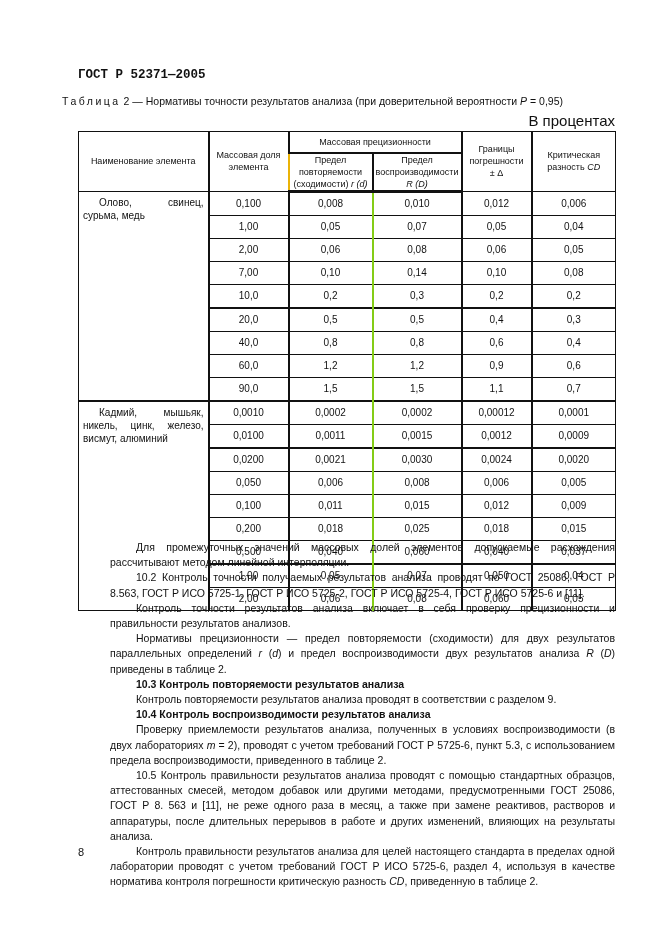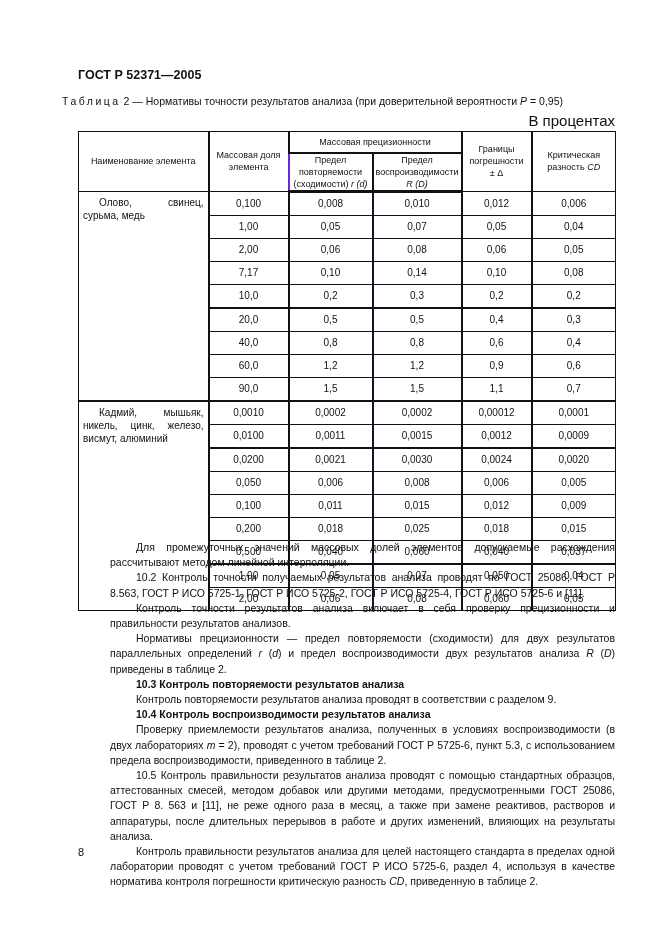--- a/index.html
+++ b/index.html
@@ -1,33 +1,33 @@
 <!DOCTYPE html>
 <html><head>
 <meta charset="utf-8">
 <style>
   html, body { margin:0; padding:0; background:#fff; }
   body { width:661px; height:936px; position:relative; font-family:"Liberation Sans", sans-serif; color:#111; overflow:hidden; }
-  .doc-code { position:absolute; left:78px; top:68px; font-weight:bold; font-size:12.5px; }
+  .doc-code { position:absolute; left:78px; top:68px; font-weight:bold; font-size:12.5px;font-family:Liberation Mono, monospace; }
   .caption { position:absolute; left:62px; top:95px; font-size:10.5px; white-space:nowrap; }
   .caption .spaced { letter-spacing:2.5px; }
   .units { position:absolute; right:46px; top:112px; font-size:15px; }
   table.t { position:absolute; left:78px; top:131px; width:537px; border-collapse:collapse; font-size:10px; table-layout:fixed; }
   table.t td, table.t th { border:1px solid #111; text-align:center; padding:0 2px; font-weight:normal; }
   table.t th { font-size:9px; line-height:12px; }
   table.t thead tr:last-child th { border-bottom:3px solid #111; }
   table.t thead th { border-width:1px; }
   table.t td.name { text-align:justify; vertical-align:top; padding:4px 4px 0 4px; line-height:13px; font-size:10px;margin-left:45px; }
   table.t td.name span.indent { display:inline-block; width:16px; }
   table.t tr.data td { height:22px; }
   table.t tbody.g2 tr:first-child td { border-top:2px solid #111; }
   table.t tr.thick-top td.v { border-top:2px solid #111; }
   table.t td.c2 { border-left:2px solid #111; }
   table.t td.c3 { border-left:2px solid #111; }
-  table.t td.c4 { border-left:2px solid #0f172a;margin-left:20px; }
+  table.t td.c4 { border-left:2px solid #84cc16;margin-left:20px; }
   table.t td.c5 { border-left:2px solid #111; }
   table.t td.c6 { border-left:2px solid #111; }
   .body-text { position:absolute; left:78px; top:540px; width:537px; font-size:10.5px; line-height:15.2px; text-align:justify; }
   .body-text p { margin:0; text-indent:26px;padding-left:32px; }
   .body-text p.h { font-weight:bold; }
   .pagenum { position:absolute; left:78px; top:846px; font-size:11px; }
   i { font-style:italic; }
 </style>
 </head>
 <body>
@@ -56,21 +56,21 @@
       <th colspan="2" style="border-left:2px solid #111;border-bottom:2px solid #111">Массовая прецизионности</th>
       <th rowspan="2" style="border-left:2px solid #111">
         <span>Границы погрешности</span><br>
         <span>± Δ</span>
       </th>
       <th rowspan="2" style="border-left:2px solid #111">
         <span>Критическая разность</span> <i>CD</i>
       </th>
     </tr>
     <tr style="height:35px">
-      <th style="border-left:2px solid #6d28d9">
+      <th style="border-left:2px solid #eab308">
         <span>Предел повторяемости (сходимости)</span> <i>r (d)</i>
       </th>
       <th style="border-left:2px solid #111">
         <span>Предел воспроизводимости</span><br>
         <i>R (D)</i>
       </th>
     </tr>
   </thead>
   <tbody class="g1">
     <tr class="data">
@@ -89,21 +89,21 @@
         <td class="v c6">0,04</td>
       </tr>
     <tr class="data">
         <td class="v c2">2,00</td>
         <td class="v c3">0,06</td>
         <td class="v c4">0,08</td>
         <td class="v c5">0,06</td>
         <td class="v c6">0,05</td>
       </tr>
     <tr class="data">
-        <td class="v c2">7,17</td>
+        <td class="v c2">7,00</td>
         <td class="v c3">0,10</td>
         <td class="v c4">0,14</td>
         <td class="v c5">0,10</td>
         <td class="v c6">0,08</td>
       </tr>
     <tr class="data">
         <td class="v c2">10,0</td>
         <td class="v c3">0,2</td>
         <td class="v c4">0,3</td>
         <td class="v c5">0,2</td>

